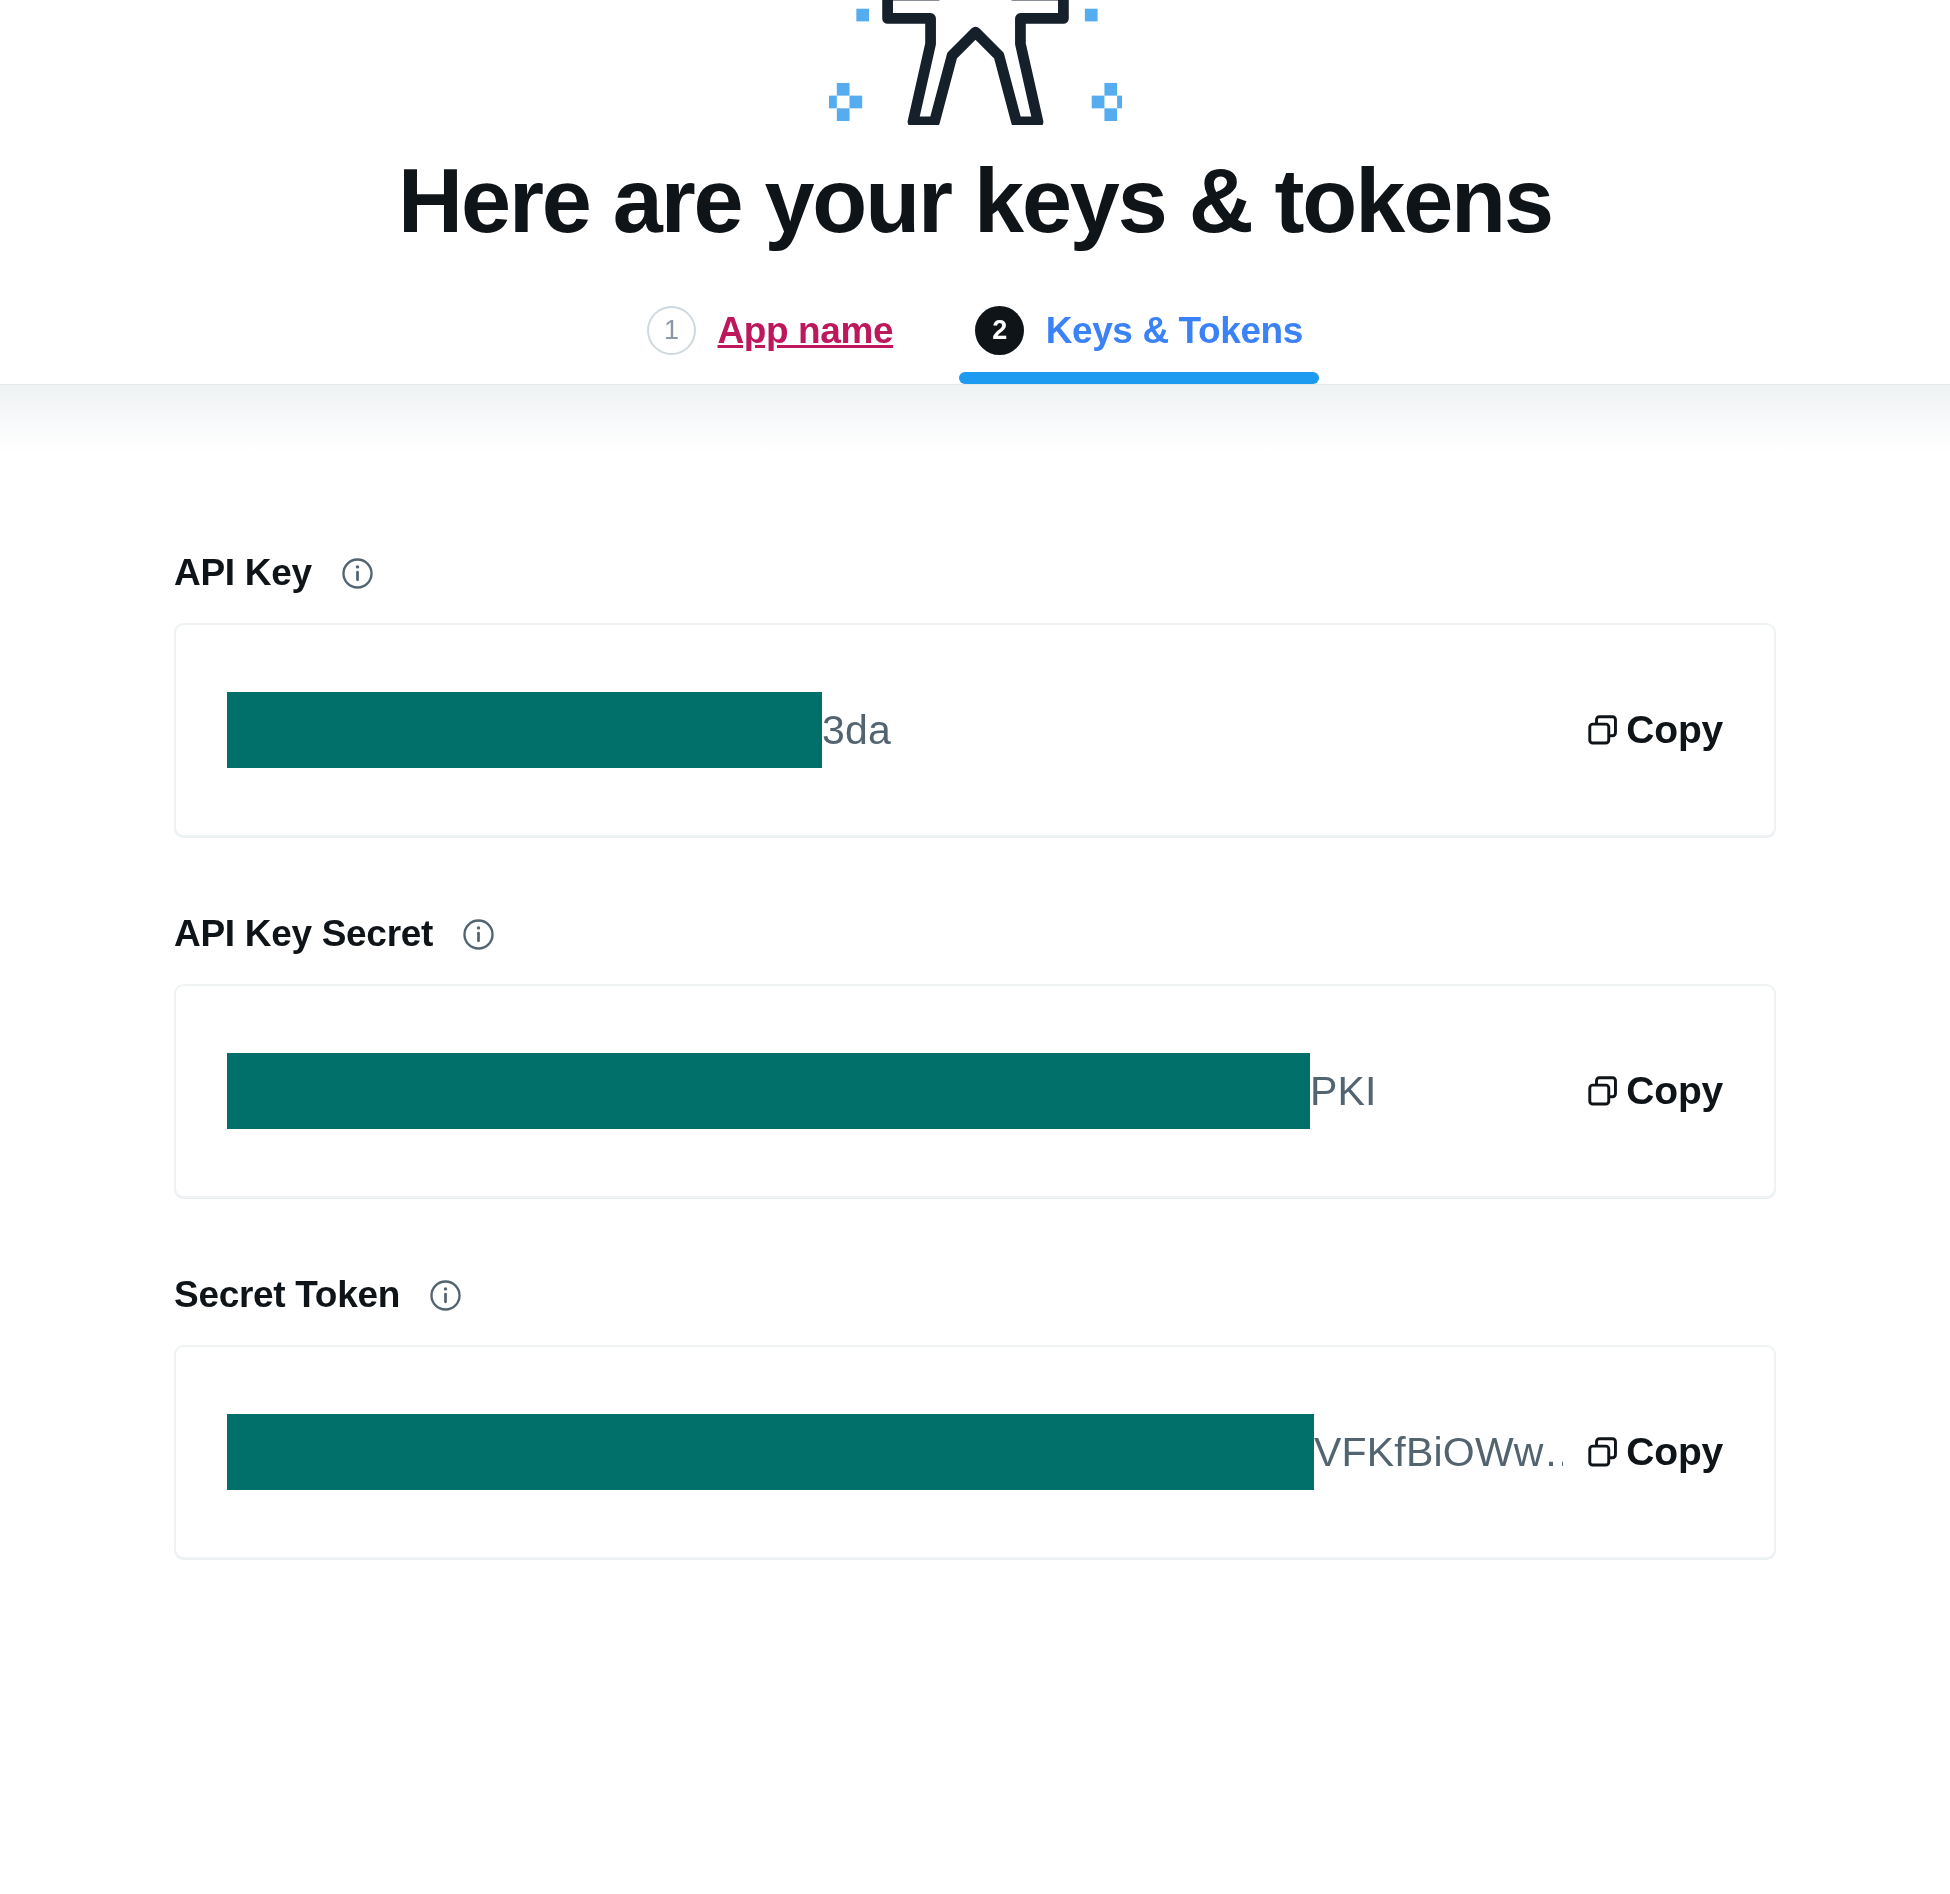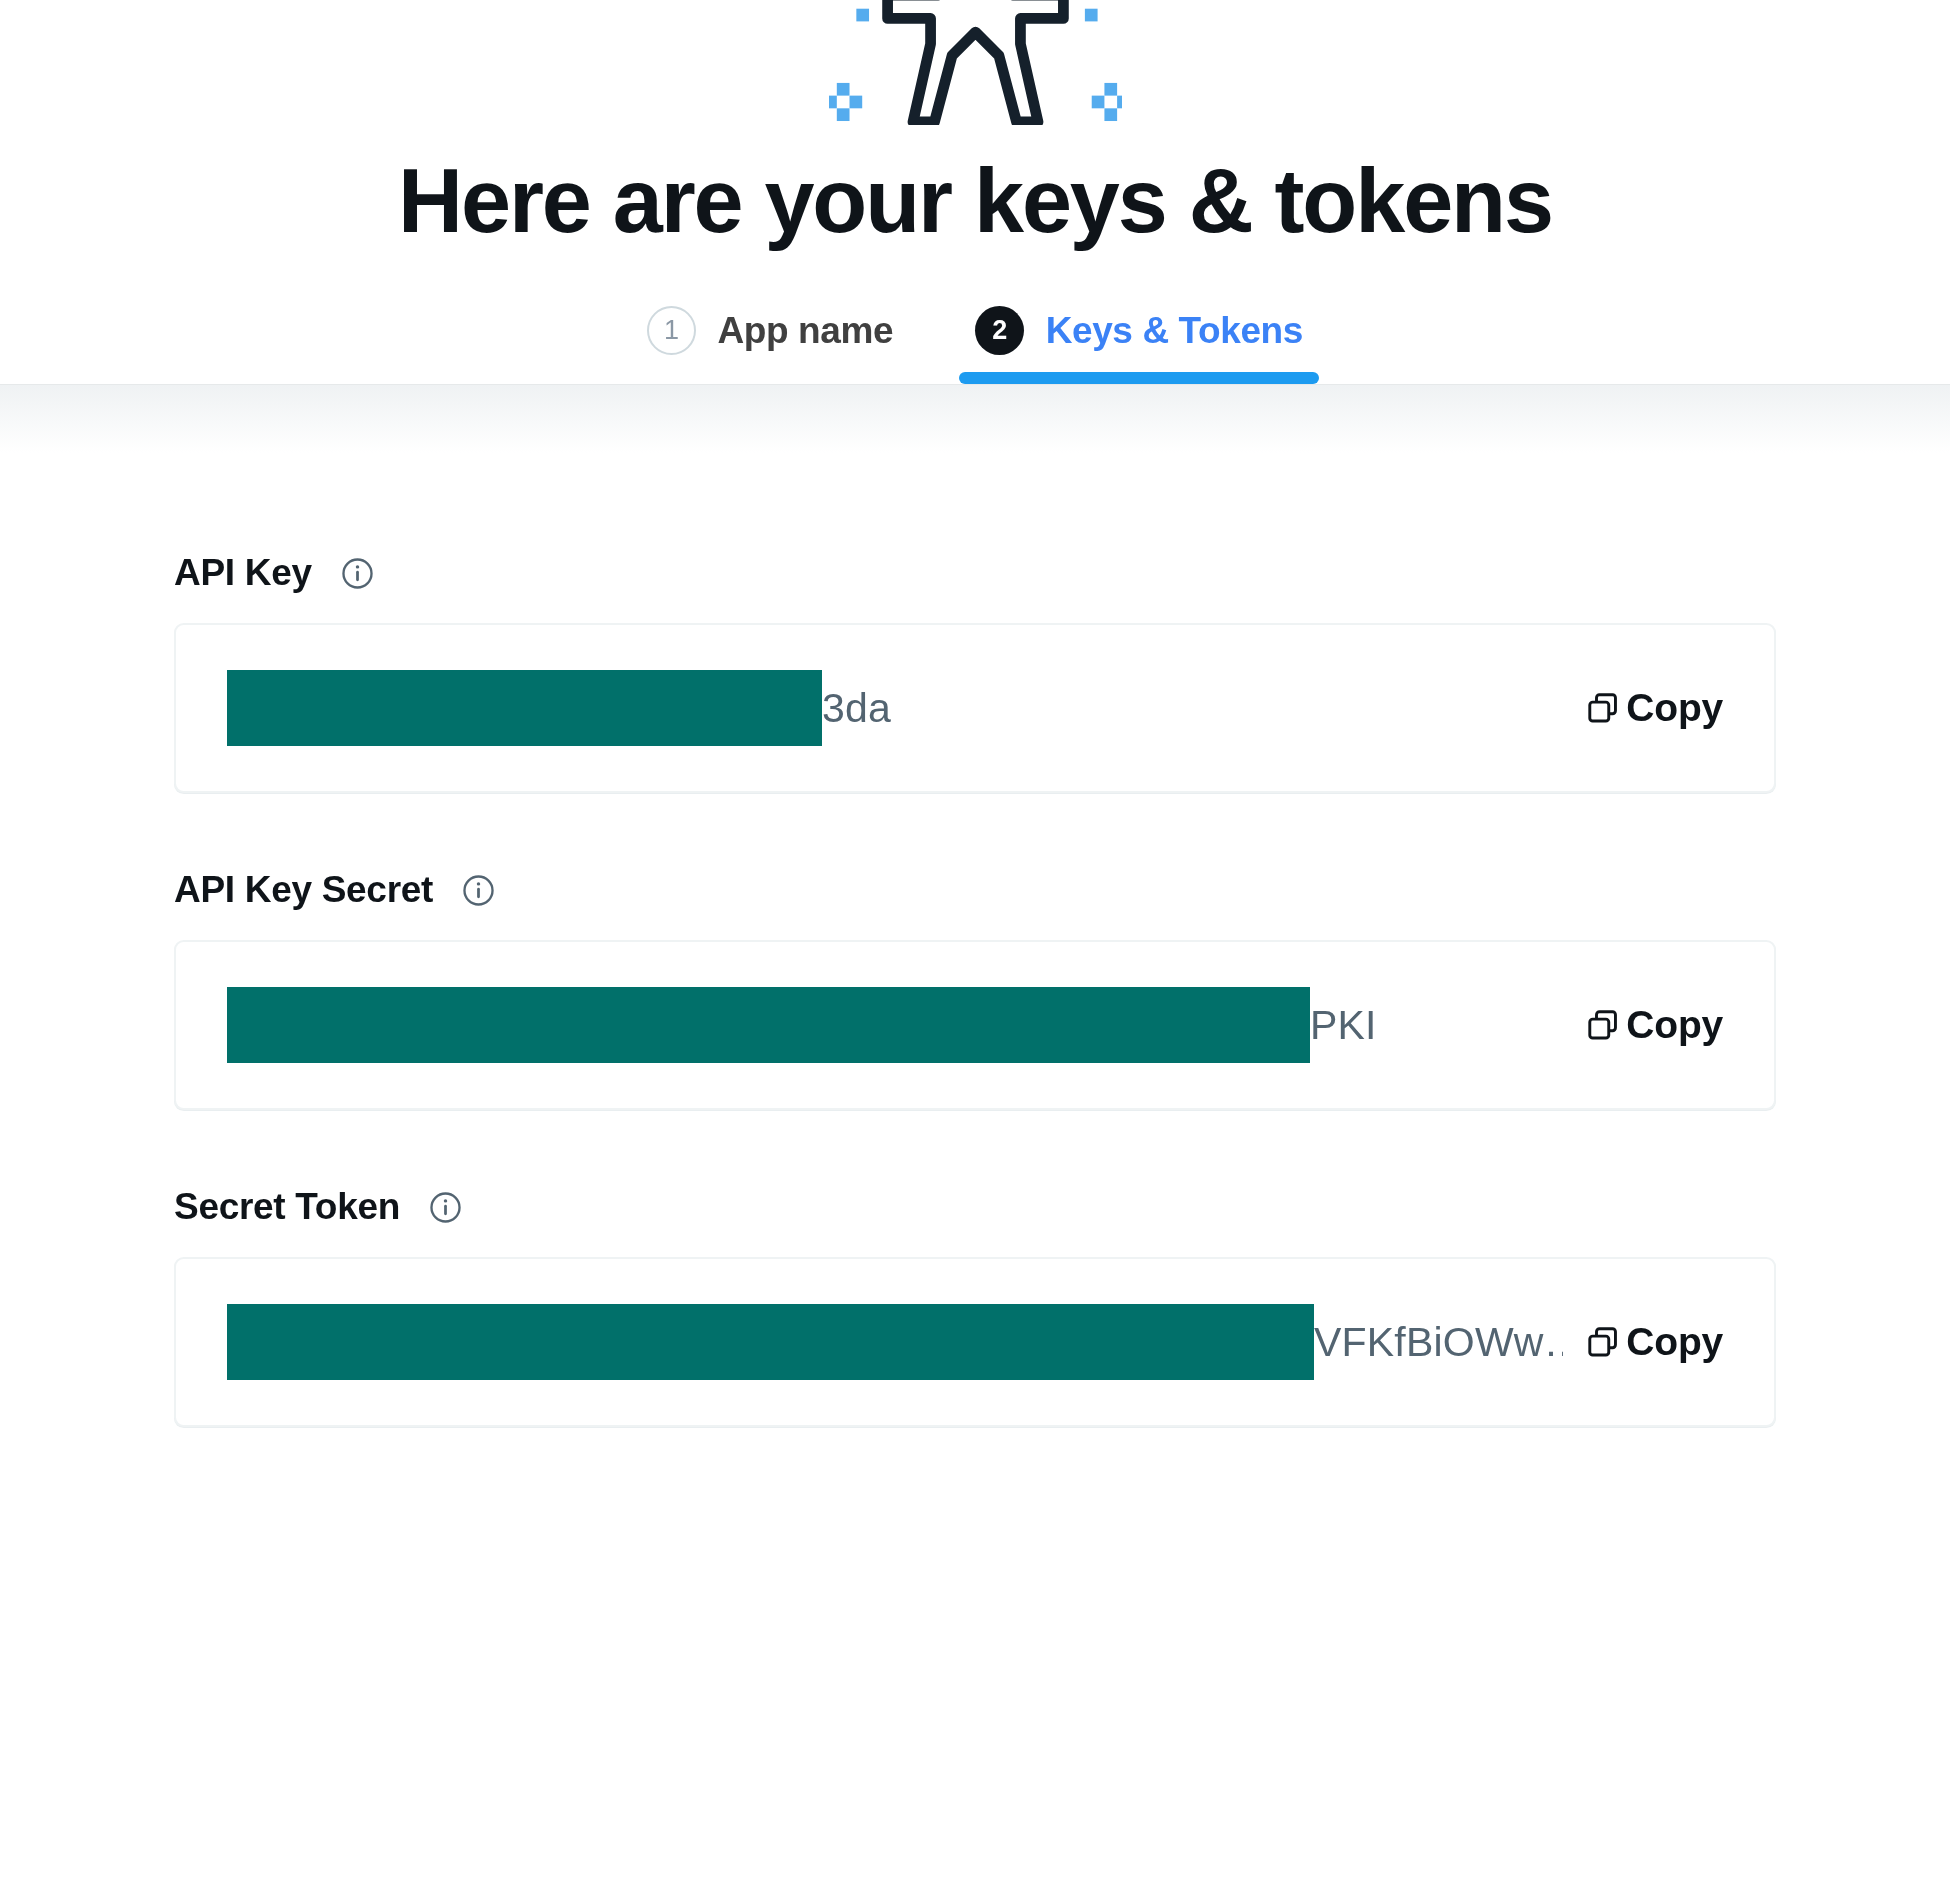--- a/index.html
+++ b/index.html
@@ -89,21 +89,21 @@
   .step.active .step-badge {
     background: #0f1419;
     color: #ffffff;
   }
   .step-label {
     font-size: 37px;
     font-weight: 700;
     letter-spacing: -0.4px;
     white-space: nowrap;
   }
-  .step.inactive .step-label { color: #404040; }
+  .step.inactive .step-label { color: #be185d; text-decoration: underline; }
   .step.active .step-label { color: #3b82f6; }
   .step.active .step-underline {
     position: absolute;
     left: 25px;
     right: 25px;
     bottom: 0;
     height: 11.7px;
     border-radius: 7.8px;
     background: #1d9bf0;
   }
@@ -156,21 +156,21 @@
     width: 33px;
     height: 33px;
     flex: none;
     display: block;
   }
 
   .field-box {
     border: 2px solid #eff3f4;
     border-radius: 9.8px;
     background: #ffffff;
-    height: 170px;
+    height: 214px;
     display: flex;
     align-items: center;
     justify-content: space-between;
     padding: 0 51px 0 51px;
     box-shadow: 0 1px 0 rgba(207,217,222,0.45);
   }
   .field-value {
     display: flex;
     align-items: center;
     font-size: 41px;

